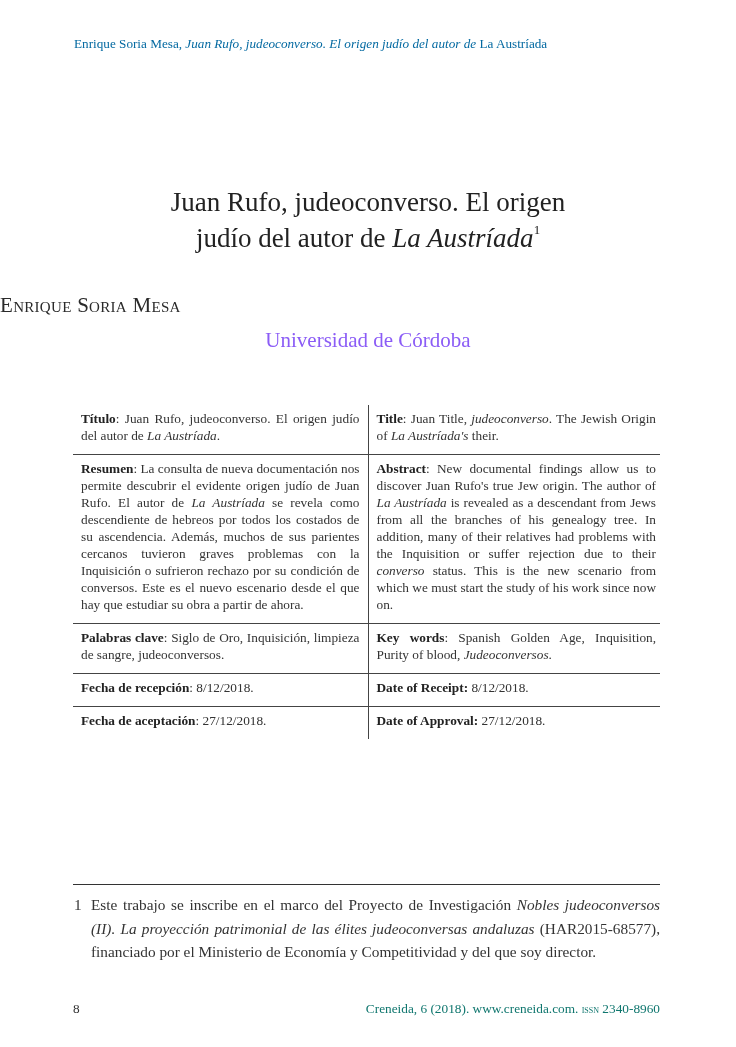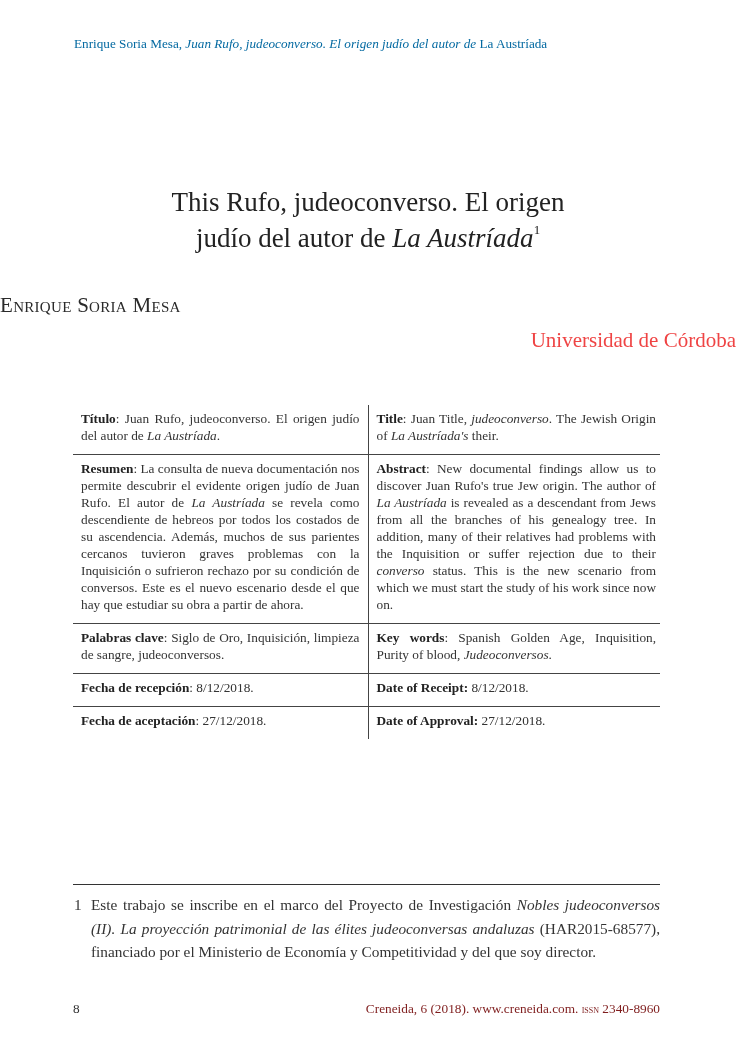--- a/index.html
+++ b/index.html
@@ -18,21 +18,21 @@
       text-align: center; font-size: 27px; line-height: 36px; color: #222;
     }
     .title-block sup { font-size: 13px; vertical-align: 13px; line-height: 0; }
     .author {
       position: absolute; left: 0; width: 736px; top: 293px;
       text-align: left; font-size: 21px; color: #2a2a2a;
       font-variant: small-caps; letter-spacing: 0.3px;
     }
     .affiliation {
       position: absolute; left: 0; width: 736px; top: 328px;
-      text-align: right; font-size: 21px; color: #ef4444;
+      text-align: center; font-size: 21px; color: #8b5cf6;
     }
     .meta-table {
       position: absolute; left: 73px; top: 405px; width: 587px;
       border-collapse: collapse; font-size: 13.3px; line-height: 17px; color: #333;
     }
     .meta-table td {
       vertical-align: top; padding: 5px 8px 10px 8px;
       border-bottom: 1.6px solid #444;
     }
     .meta-table td.left { width: 277px; border-right: 1.6px solid #444; text-align: justify; padding-left: 8px; padding-right: 8px; }
@@ -43,32 +43,32 @@
       position: absolute; left: 73px; top: 884px; width: 587px; height: 0;
       border-top: 1.6px solid #333;
     }
     .footnote {
       position: absolute; left: 73px; top: 893px; width: 587px;
       font-size: 15.3px; line-height: 23.5px; color: #333;
     }
     .footnote .num { position: absolute; left: 1px; top: 0; }
     .footnote .text { margin-left: 18px; text-align: justify; }
     .page-number { position: absolute; left: 73px; top: 1001px; font-size: 13.3px; color: #333; }
-    .journal-info { position: absolute; right: 76px; top: 1001px; font-size: 13.3px; color: #7f1d1d; white-space: nowrap; }
+    .journal-info { position: absolute; right: 76px; top: 1001px; font-size: 13.3px; color: #0f766e; white-space: nowrap; }
     .journal-info .issn { font-variant: small-caps; font-size: 12px; }
   </style>
 </head>
 <body>
 
 <div class="running-header">
   <span>Enrique Soria Mesa, </span><i>Juan Rufo, judeoconverso. El origen judío del autor de</i><span> La Austríada</span>
 </div>
 
 <div class="title-block">
-  <div>This Rufo, judeoconverso. El origen</div>
+  <div>Juan Rufo, judeoconverso. El origen</div>
   <div><span>judío del autor de </span><i>La Austríada</i><sup>1</sup></div>
 </div>
 
 <div class="author">Enrique Soria Mesa</div>
 <div class="affiliation">Universidad de Córdoba</div>
 
 <table class="meta-table">
   <tbody>
       <tr>
     <td class="left"><b>Título</b><span>: Juan Rufo, judeoconverso. El origen judío del autor de </span><i>La Austríada</i><span>.</span></td>

